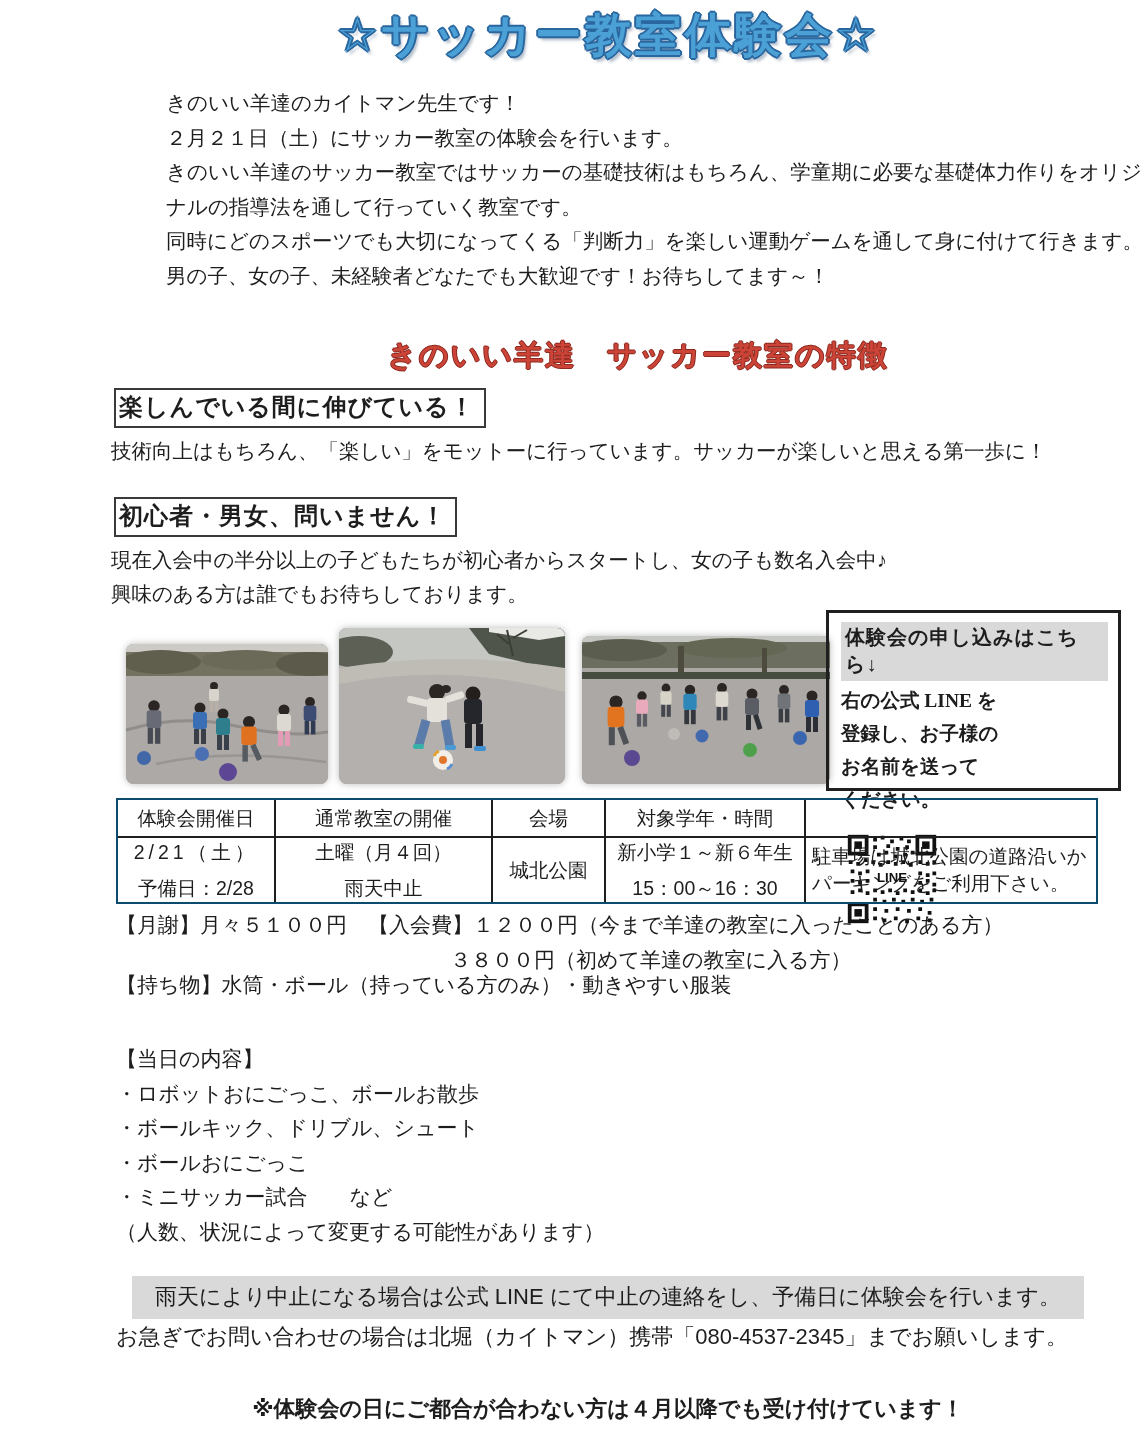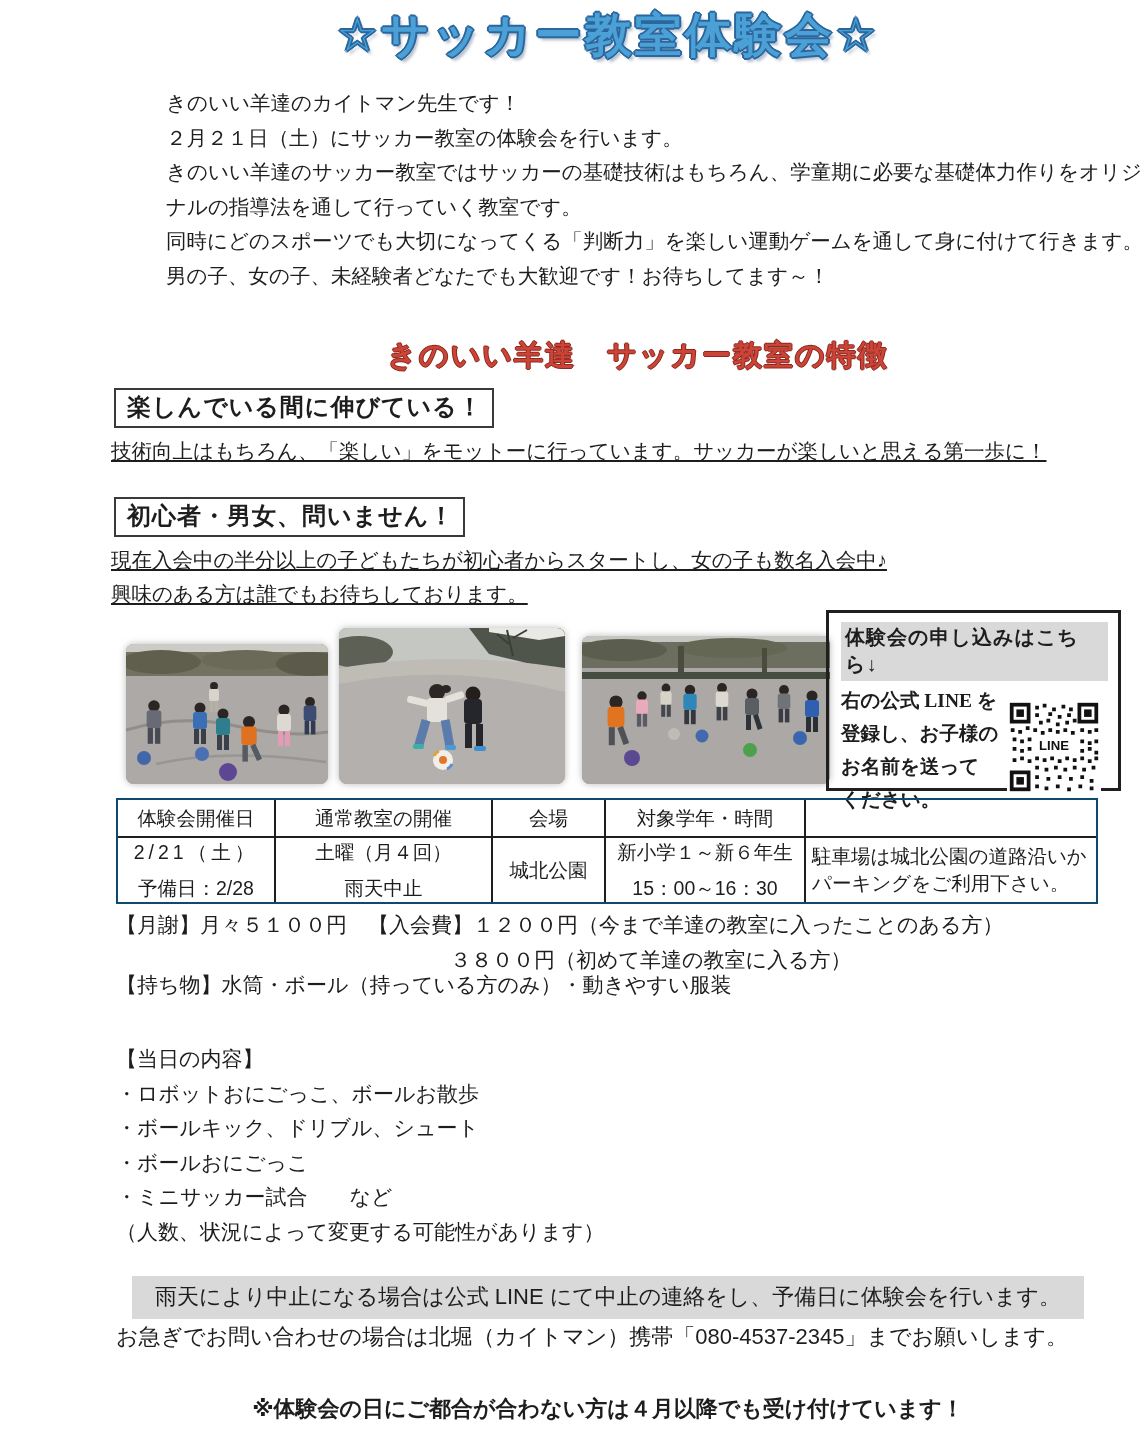--- a/index.html
+++ b/index.html
@@ -13,36 +13,36 @@
                      3px 4px 3px rgba(40,70,110,.35);}
 
   .intro{position:absolute;left:130px;top:86px;font-size:20.5px;line-height:34.6px;white-space:nowrap;}
 
   .features-heading{position:absolute;top:336px;left:60px;right:0;margin:0;text-align:center;
         font-size:29px;font-weight:bold;letter-spacing:2px;color:#cc4437;
         text-shadow:-1px 0 #8c2a20,1px 0 #8c2a20,0 -1px #8c2a20,0 1px #8c2a20;}
 
   .feature{position:absolute;left:78px;}
   .feature-1{top:388px;} .feature-2{top:497px;}
-  .feature-box{display:inline-block;border:2px solid #3a3a3a;padding:1px 9px 3px 11px;
+  .feature-box{display:inline-block;border:2px solid #3a3a3a;padding:1px 9px 3px 3px;
                font-size:24px;font-weight:bold;letter-spacing:1px;text-align:center;}
-  .feature-body{margin-top:6px;margin-left:-3px;font-size:20.5px;line-height:33.5px;white-space:nowrap;text-decoration:underline;}
+  .feature-body{margin-top:6px;margin-left:-3px;font-size:20.5px;line-height:33.5px;white-space:nowrap;}
 
   .photos{position:absolute;left:90px;top:628px;display:flex;align-items:flex-start;}
   .photo{border-radius:8px;overflow:hidden;box-shadow:0 0 7px rgba(130,130,130,.55);background:#b0adaa;}
   .photo svg{display:block;width:100%;height:100%;}
   .photo-1{width:202px;height:140px;margin-top:16px;}
   .photo-2{width:226px;height:156px;margin-left:11px;margin-top:0;}
   .photo-3{width:248px;height:148px;margin-left:17px;margin-top:8px;}
 
   .signup{position:absolute;left:790px;top:610px;width:295px;height:181px;box-sizing:border-box;
           border:3px solid #1f1f1f;padding:9px 10px 6px 12px;
           font-family:"Liberation Serif","DejaVu Serif",serif;font-weight:bold;}
   .signup-heading{display:inline-block;background:#d9d9d9;font-size:20px;padding:2px 8px 3px 4px;letter-spacing:1px;}
-  .signup-row{display:flex;margin-top:3px;}
+  .signup-row{display:flex;margin-top:3px;flex-direction:column;}
   .signup-lines{font-size:19.5px;line-height:33px;white-space:nowrap;width:162px;}
   .qr{width:94px;height:94px;margin-left:4px;margin-top:16px;flex:none;}
 
   .stable{position:absolute;left:80px;top:798px;width:982px;box-sizing:border-box;
           border:2px solid #0c4a6e;display:grid;grid-template-columns:158px 217px 113px 200px auto;
           font-size:19.5px;}
   .th{height:36px;display:flex;align-items:center;justify-content:center;
       border-right:2px solid #1f1f1f;border-bottom:2px solid #1f1f1f;}
   .td{height:64px;display:flex;flex-direction:column;align-items:center;justify-content:center;
       gap:9px;border-right:2px solid #1f1f1f;}

